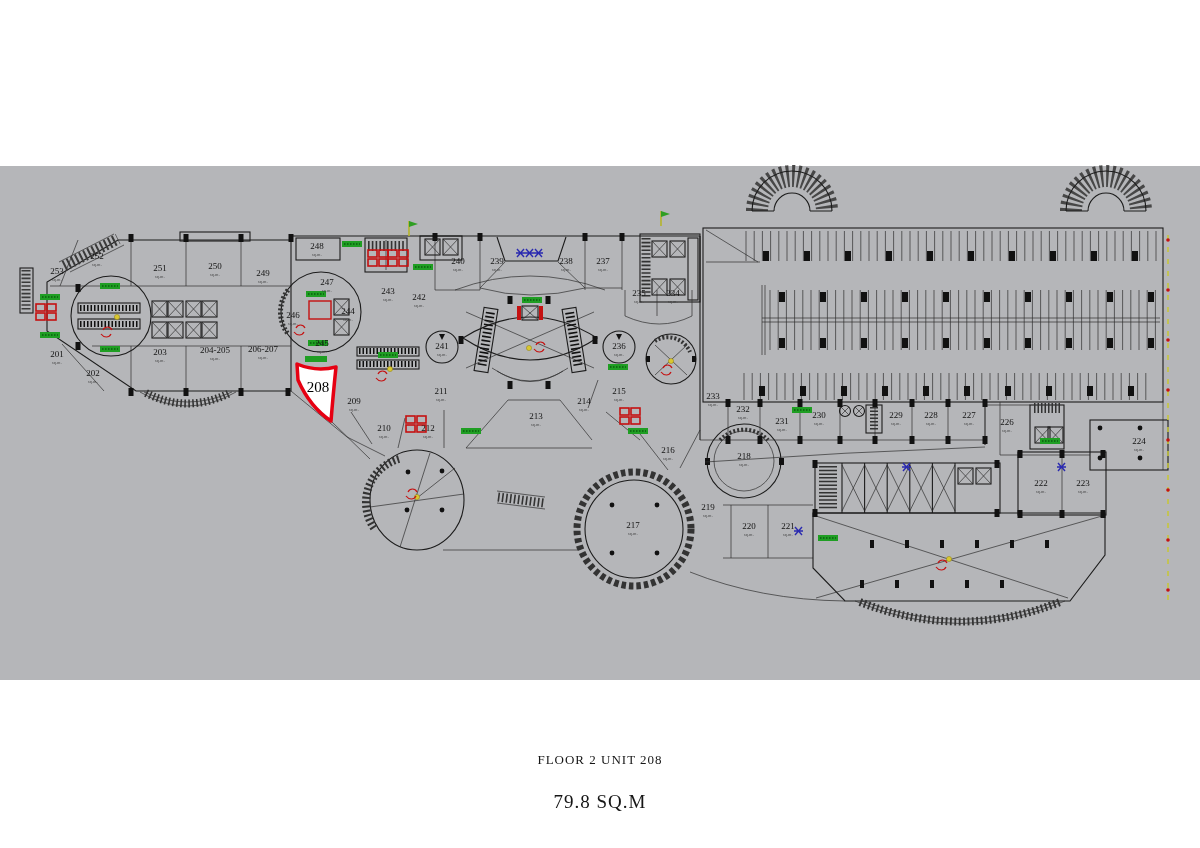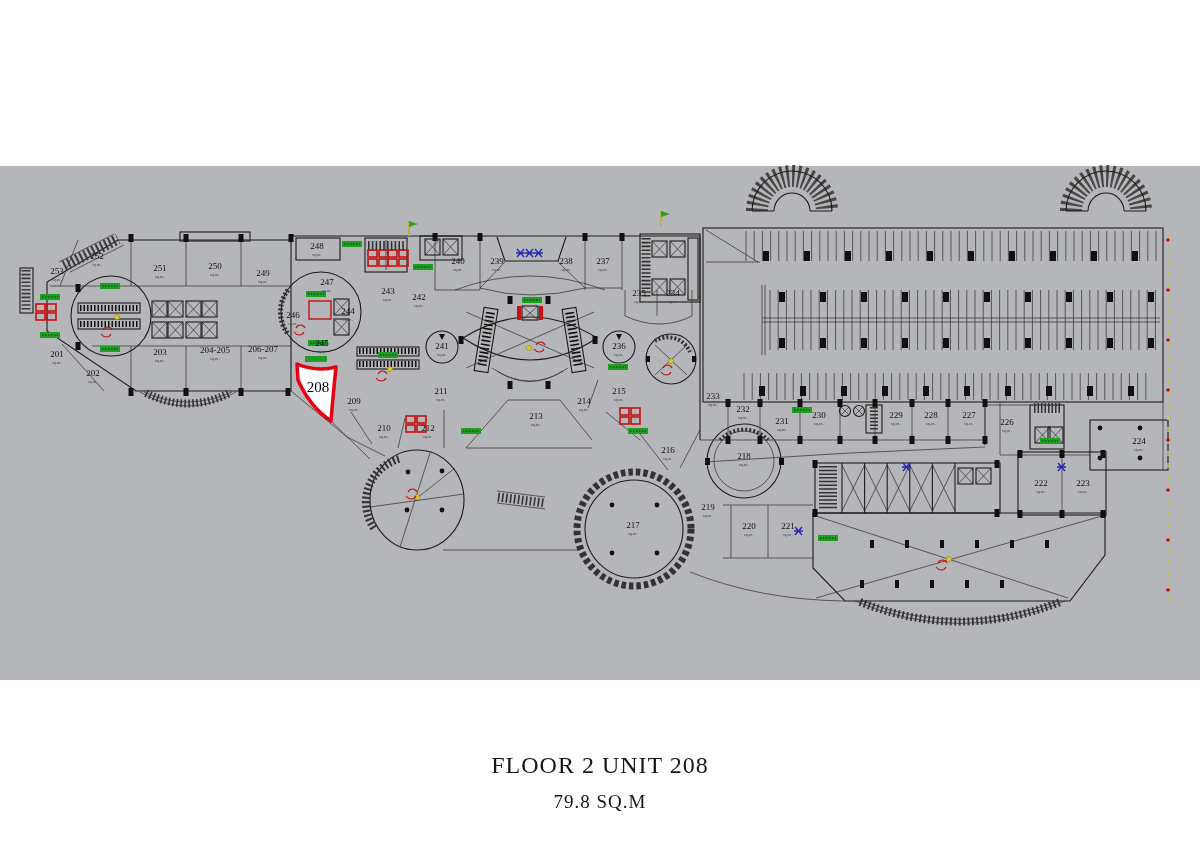--- a/index.html
+++ b/index.html
@@ -734,15 +734,15 @@
         <text x="215" y="276" class="unit-area">sq.m.</text>
         <text x="160" y="271" class="unit-num">251</text>
         <text x="160" y="278" class="unit-area">sq.m.</text>
         <text x="97" y="259" class="unit-num">252</text>
         <text x="97" y="266" class="unit-area">sq.m.</text>
         <text x="57" y="274" class="unit-num">253</text>
         <text x="57" y="281" class="unit-area">sq.m.</text>
       </g>
   </svg>
 
-  <div class="caption" style="top:752px;font-size:24px;">FLOOR 2 UNIT 208</div>
+  <div class="caption" style="top:752px;font-size:13px;">FLOOR 2 UNIT 208</div>
   <div class="caption" style="top:767px;font-size:19px;margin-top:24px;">79.8 SQ.M</div>
 </div>
 
 </body></html>

